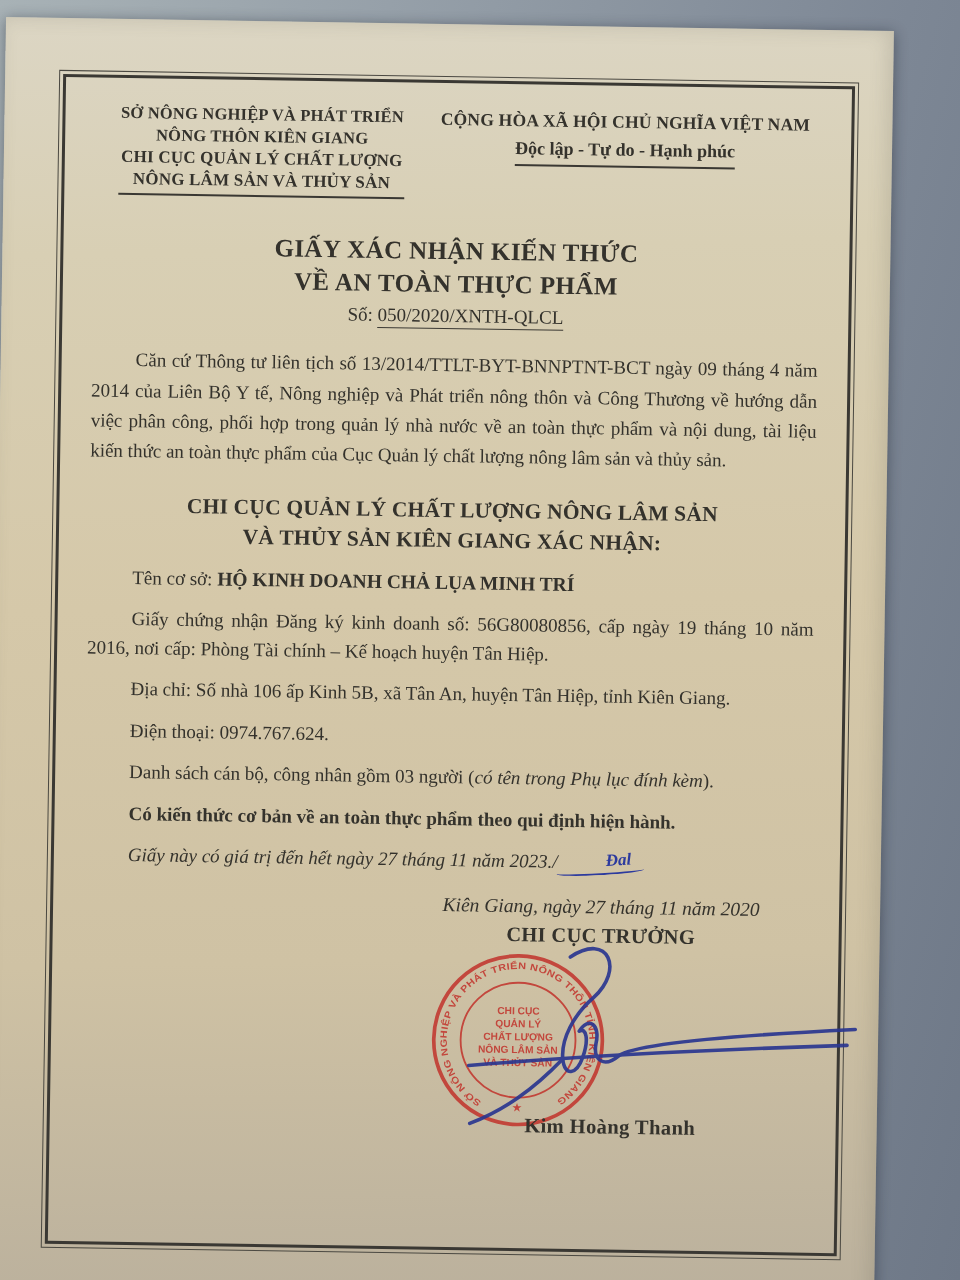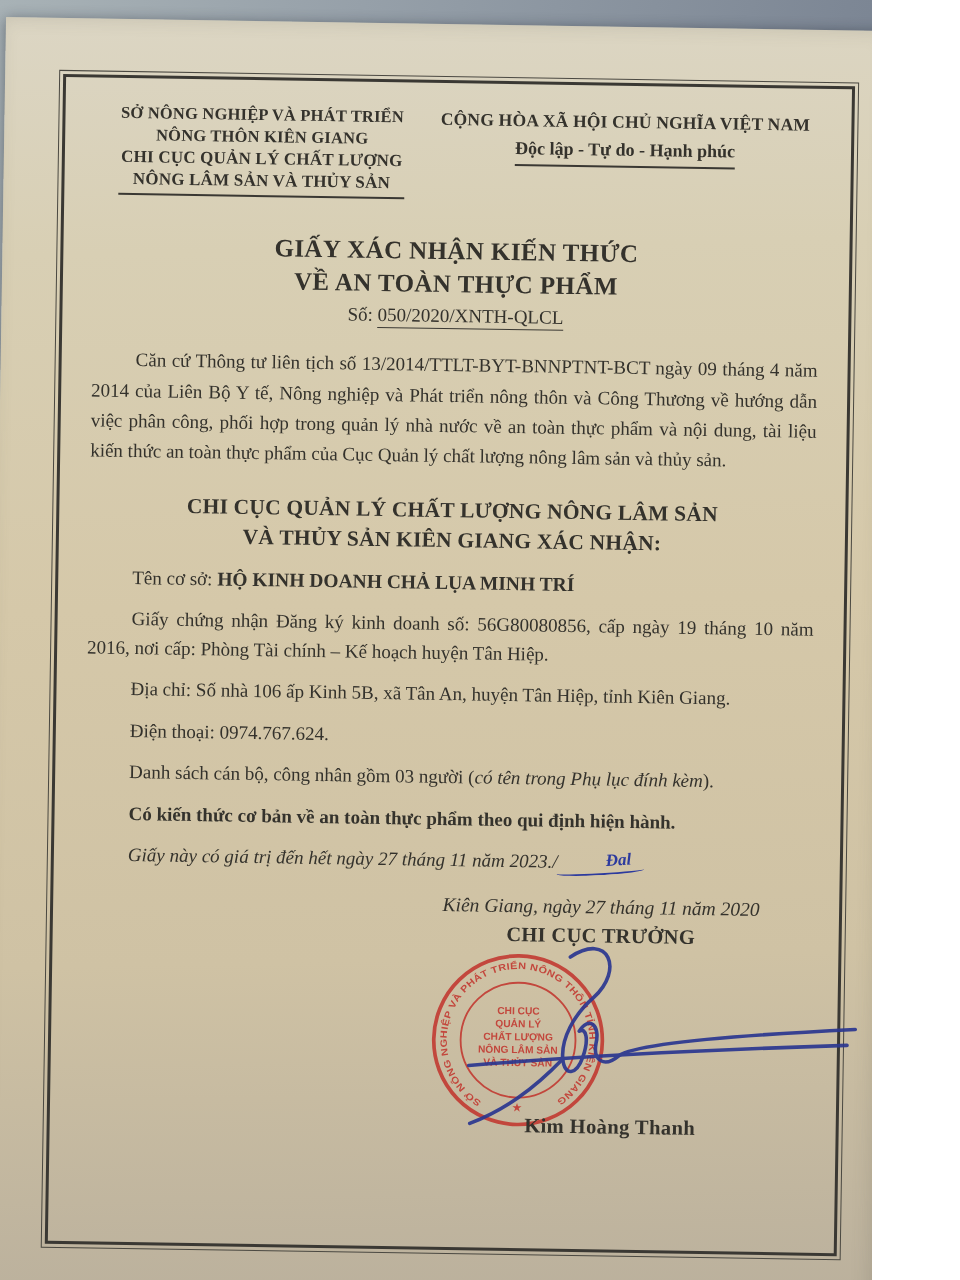--- a/index.html
+++ b/index.html
@@ -1,18 +1,18 @@
 <!DOCTYPE html>
 <html><head>
 <meta charset="utf-8">
 <style>
   html,body{margin:0;padding:0;}
   .photo{
     position:relative;
-    width:872px;height:1280px;
+    width:960px;height:1280px;
     overflow:hidden;
     background:linear-gradient(105deg,#a8b2b6 0%,#96a0a9 30%,#7d8795 70%,#6e7887 100%);
     font-family:"Liberation Serif","DejaVu Serif",serif;
   }
   .paper{
     position:absolute;
     left:6px;top:24px;width:888px;height:1290px;
     background:linear-gradient(178deg,#dcd6c4 0%,#d8cfb4 18%,#d5c8a9 45%,#cfc2a4 72%,#b9af9c 100%);
     transform:rotate(0.9deg);
     transform-origin:50% 0;

